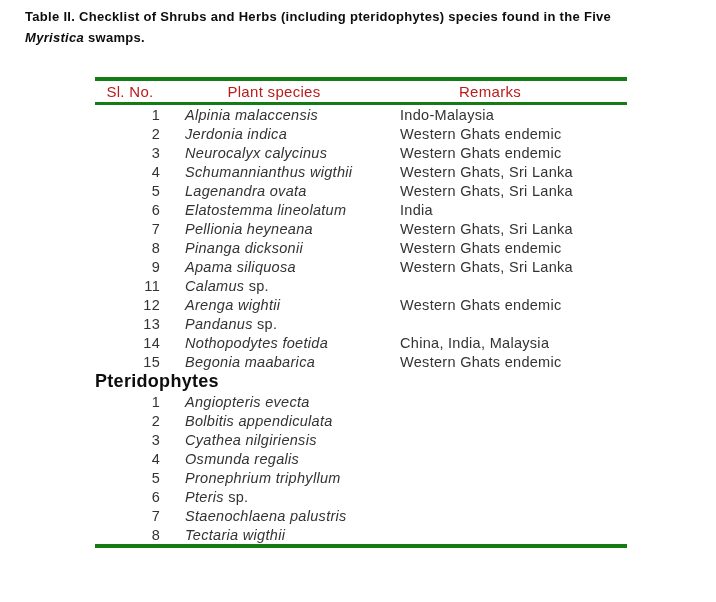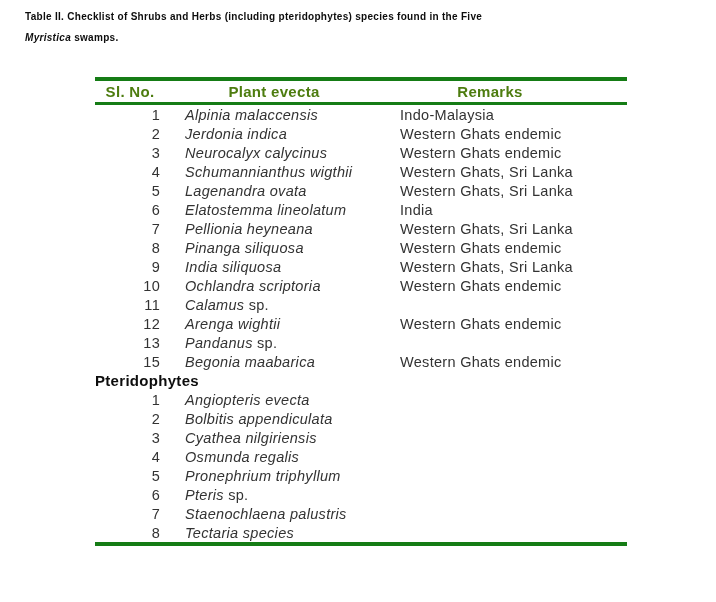--- a/index.html
+++ b/index.html
@@ -13,21 +13,21 @@
     position: relative;
     overflow: hidden;
     font-family: "Liberation Sans", sans-serif;
     color: #1a1a1a;
   }
   .doc-title {
     position: absolute;
     left: 25px;
     top: 6px;
     width: 676px;
-    font-size: 10px;
+    font-size: 13px;
     font-weight: bold;
     line-height: 21px;
     letter-spacing: 0.3px;
     color: #0d0d0d;
   }
   .doc-title .italic { font-style: italic; }
 
   .table-wrap {
     position: absolute;
     left: 95px;
@@ -40,22 +40,22 @@
     table-layout: fixed;
     border-top: 4px solid var(--accent);
     border-bottom: 4px solid var(--accent);
   }
   col.c-no  { width: 70px; }
   col.c-sp  { width: 218px; }
   col.c-rm  { width: 244px; }
 
   thead th {
     font-size: 15px;
-    font-weight: bold;
-    color: #4d7c0f;
+    font-weight: normal;
+    color: #b91c1c;
     letter-spacing: 0.3px;
     text-align: center;
     padding: 1px 0 2px 0;
     height: 18px;
     border-bottom: 3px solid var(--accent);
     vertical-align: middle;
   }
   thead th.rm-head { padding-right: 30px; }
 
   tbody td {
@@ -72,21 +72,21 @@
     text-align: right;
     padding-right: 5px;
   }
   td.sp-cell { padding-left: 20px; }
   td.sp-cell .lat { font-style: italic; }
   td.sp-cell .rom { font-style: normal; text-align: right; }
   td.rm-cell { padding-left: 17px; }
 
   td.section-heading {
     font-weight: bold;
-    font-size: 15px;
+    font-size: 18px;
     color: #0d0d0d;
     padding-left: 0;
     text-align: left;
   }
 </style>
 </head>
 <body>
 
 <div class="doc-title">
   <span>Table II. Checklist of Shrubs and Herbs (including pteridophytes) species found in the Five</span><br>
@@ -96,21 +96,21 @@
 <div class="table-wrap">
   <table class="species-table">
     <colgroup>
       <col class="c-no">
         <col class="c-sp">
         <col class="c-rm">
     </colgroup>
     <thead>
       <tr>
         <th>Sl. No.</th>
-        <th>Plant evecta</th>
+        <th>Plant species</th>
         <th class="rm-head">Remarks</th>
       </tr>
     </thead>
     <tbody>
         <tr>
           <td class="no-cell">1</td>
           <td class="sp-cell"><span class="lat">Alpinia malaccensis</span></td>
           <td class="rm-cell">Indo-Malaysia</td>
         </tr>
         <tr>
@@ -138,49 +138,49 @@
           <td class="sp-cell"><span class="lat">Elatostemma lineolatum</span></td>
           <td class="rm-cell">India</td>
         </tr>
         <tr>
           <td class="no-cell">7</td>
           <td class="sp-cell"><span class="lat">Pellionia heyneana</span></td>
           <td class="rm-cell">Western Ghats, Sri Lanka</td>
         </tr>
         <tr>
           <td class="no-cell">8</td>
-          <td class="sp-cell"><span class="lat">Pinanga siliquosa</span></td>
+          <td class="sp-cell"><span class="lat">Pinanga dicksonii</span></td>
           <td class="rm-cell">Western Ghats endemic</td>
         </tr>
         <tr>
           <td class="no-cell">9</td>
-          <td class="sp-cell"><span class="lat">India siliquosa</span></td>
-          <td class="rm-cell">Western Ghats, Sri Lanka</td>
-        </tr>
-        <tr>
-          <td class="no-cell">10</td>
-          <td class="sp-cell"><span class="lat">Ochlandra scriptoria</span></td>
-          <td class="rm-cell">Western Ghats endemic</td>
+          <td class="sp-cell"><span class="lat">Apama siliquosa</span></td>
+          <td class="rm-cell">Western Ghats, Sri Lanka</td>
         </tr>
         <tr>
           <td class="no-cell">11</td>
           <td class="sp-cell"><span class="lat">Calamus</span><span class="rom"> sp.</span></td>
           <td class="rm-cell"></td>
         </tr>
         <tr>
           <td class="no-cell">12</td>
           <td class="sp-cell"><span class="lat">Arenga wightii</span></td>
           <td class="rm-cell">Western Ghats endemic</td>
         </tr>
         <tr>
           <td class="no-cell">13</td>
           <td class="sp-cell"><span class="lat">Pandanus</span><span class="rom"> sp.</span></td>
           <td class="rm-cell"></td>
         </tr>
         <tr>
+          <td class="no-cell">14</td>
+          <td class="sp-cell"><span class="lat">Nothopodytes foetida</span></td>
+          <td class="rm-cell">China, India, Malaysia</td>
+        </tr>
+        <tr>
           <td class="no-cell">15</td>
           <td class="sp-cell"><span class="lat">Begonia maabarica</span></td>
           <td class="rm-cell">Western Ghats endemic</td>
         </tr>
         <tr>
           <td colspan="3" class="section-heading">Pteridophytes</td>
         </tr>
         <tr>
           <td class="no-cell">1</td>
           <td class="sp-cell"><span class="lat">Angiopteris evecta</span></td>
@@ -211,18 +211,18 @@
           <td class="sp-cell"><span class="lat">Pteris</span><span class="rom"> sp.</span></td>
           <td class="rm-cell"></td>
         </tr>
         <tr>
           <td class="no-cell">7</td>
           <td class="sp-cell"><span class="lat">Staenochlaena palustris</span></td>
           <td class="rm-cell"></td>
         </tr>
         <tr>
           <td class="no-cell">8</td>
-          <td class="sp-cell"><span class="lat">Tectaria species</span></td>
+          <td class="sp-cell"><span class="lat">Tectaria wigthii</span></td>
           <td class="rm-cell"></td>
         </tr>
       </tbody>
   </table>
 </div>
 
 </body></html>

